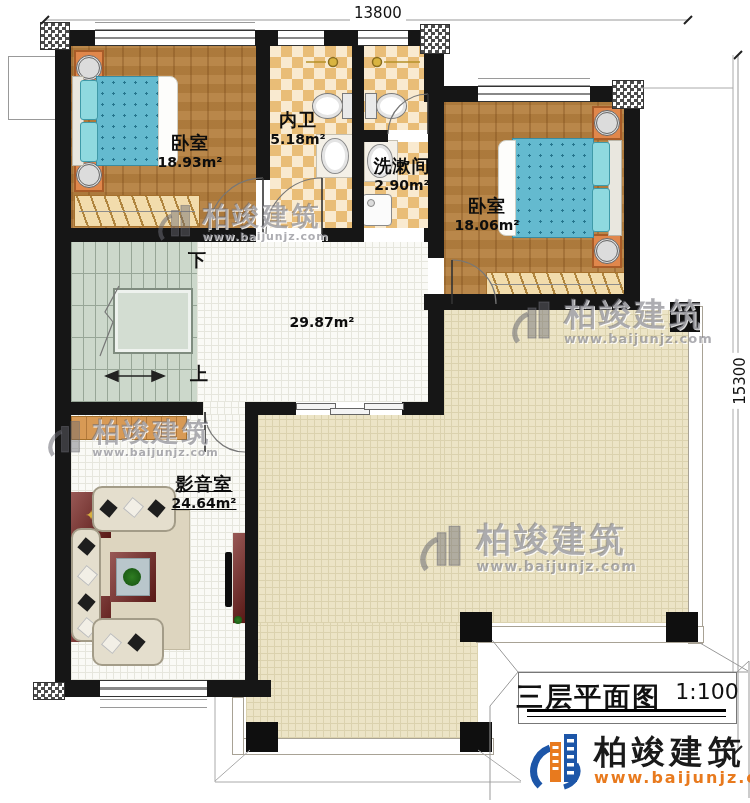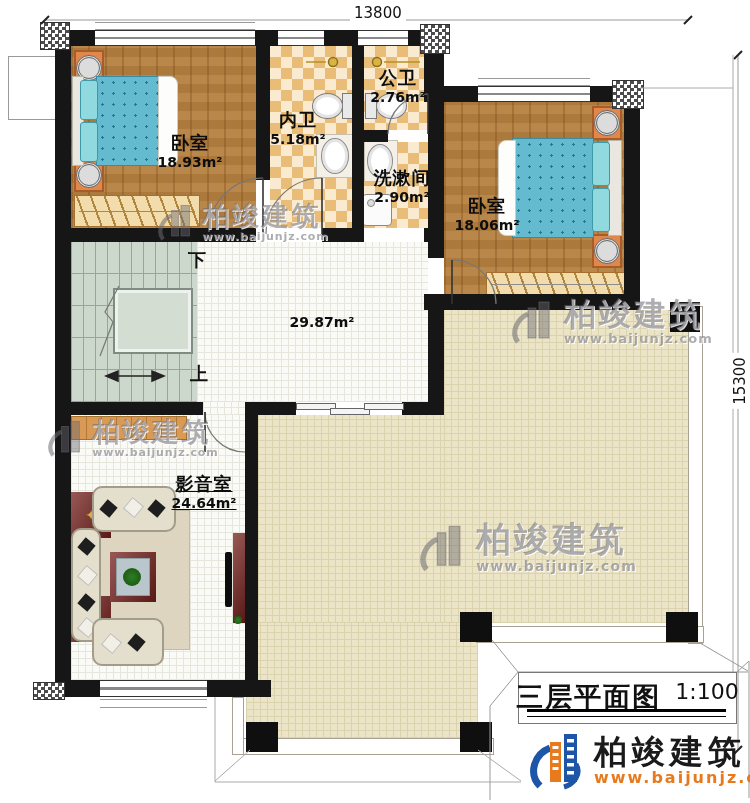--- a/index.html
+++ b/index.html
@@ -261,25 +261,21 @@
   <div class="abs dimtxt" style="left:712px;top:372px;transform:rotate(-90deg);transform-origin:center;">15300</div>
 
   <div class="abs rlabel" style="left:130px;top:133px;width:120px;">
     <div class="rname">卧室</div>
     <div class="rarea">18.93m²</div>
   </div>
   <div class="abs rlabel" style="left:248px;top:110px;width:100px;">
     <div class="rname">内卫</div>
     <div class="rarea">5.18m²</div>
   </div>
-  <div class="abs rlabel" style="left:348px;top:68px;width:100px;">
-    <div class="rname">公卫</div>
-    <div class="rarea">2.76m²</div>
-  </div>
-  <div class="abs rlabel" style="left:352px;top:168px;width:100px;">
+  <div class="abs rlabel" style="left:352px;top:156px;width:100px;">
     <div class="rname">洗漱间</div>
     <div class="rarea">2.90m²</div>
   </div>
   <div class="abs rlabel" style="left:427px;top:196px;width:120px;">
     <div class="rname">卧室</div>
     <div class="rarea">18.06m²</div>
   </div>
   <div class="abs rlabel" style="left:262px;top:314px;width:120px;">
     <div class="rarea">29.87m²</div>
   </div>

